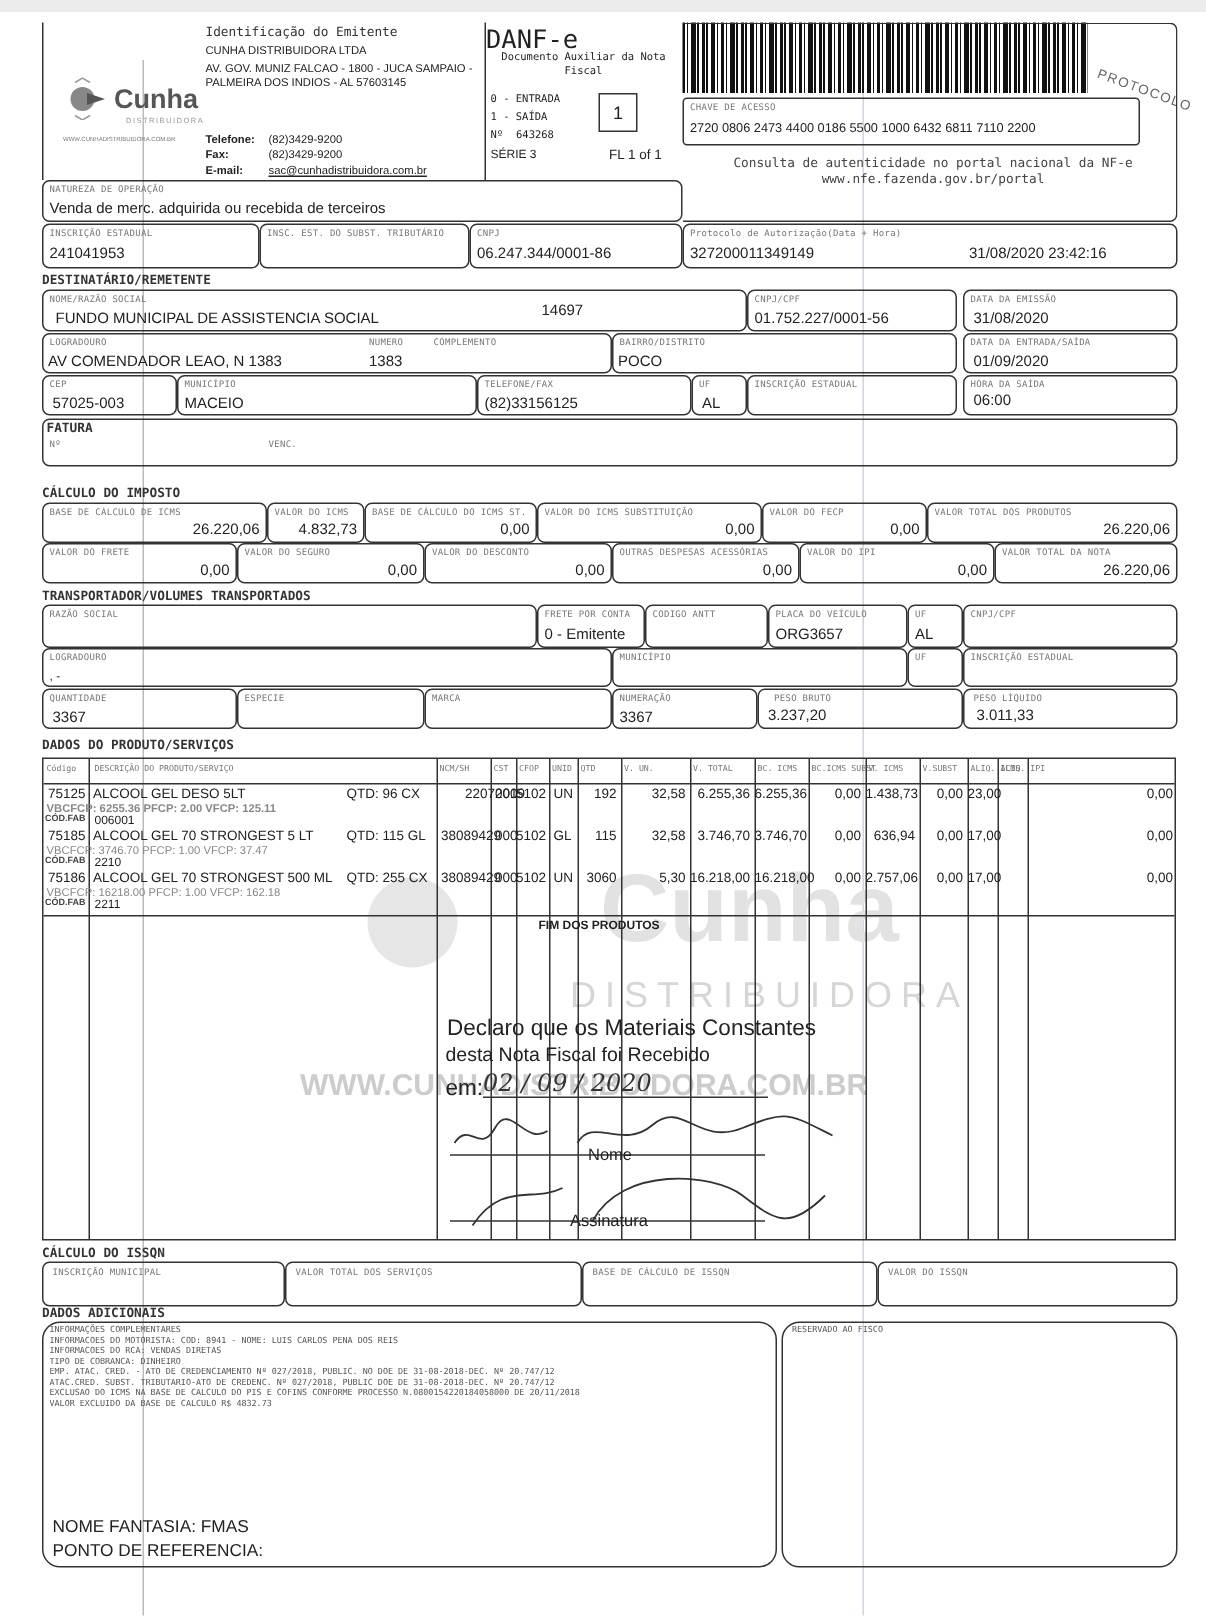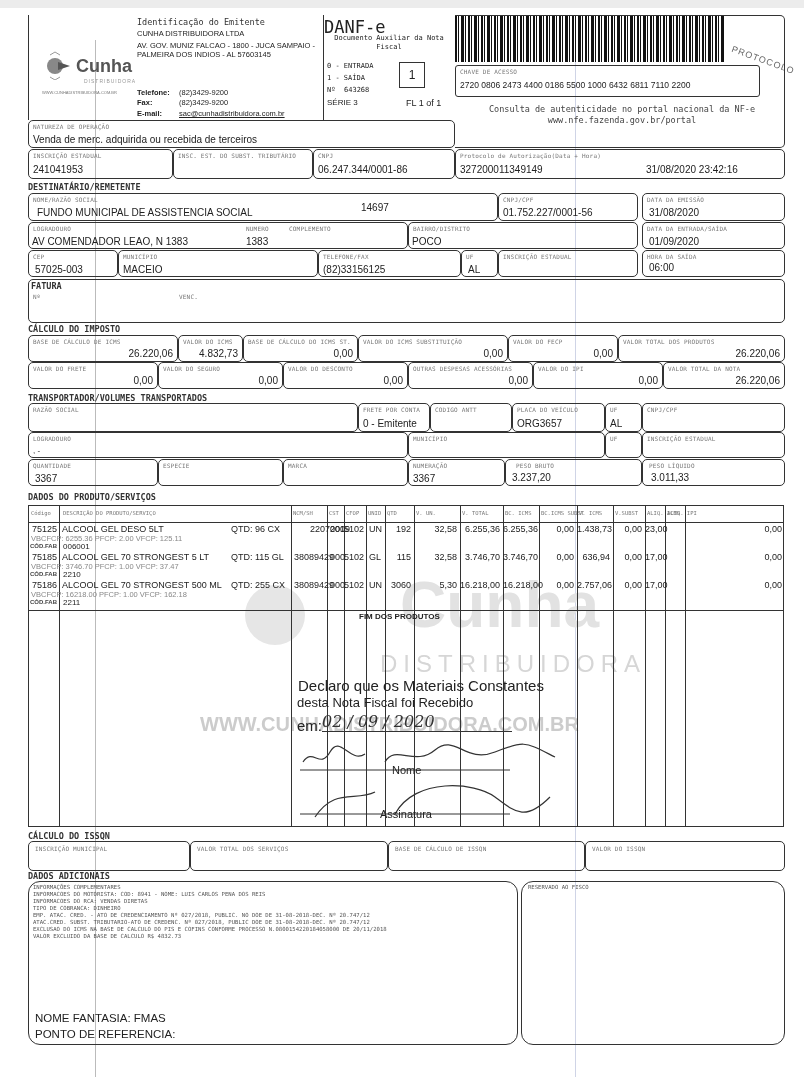--- a/index.html
+++ b/index.html
@@ -146,21 +146,21 @@
   <span class="val" style="left:6px;top:13px;">AL</span>
 </div>
 <div class="box" style="left:498px;top:250px;width:140px;height:27px;">
   <span class="lbl" style="left:4px;top:2px;">INSCRIÇÃO ESTADUAL</span>
 </div>
 <div class="box" style="left:642px;top:250px;width:143px;height:27px;">
   <span class="lbl" style="left:4px;top:2px;">HORA DA SAÍDA</span>
   <span class="val" style="left:6px;top:11px;">06:00</span>
 </div>
 
-<div class="box" style="left:28px;top:279px;width:757px;height:44px;text-align:center;">
+<div class="box" style="left:28px;top:279px;width:757px;height:32px;text-align:center;">
   <span class="sec" style="left:2px;top:1px;">FATURA</span>
   <span class="lbl" style="left:4px;top:13px;">Nº</span>
   <span class="lbl" style="left:150px;top:13px;">VENC.</span>
 </div>
 
 <div class="sec" style="left:28px;top:324px;">CÁLCULO DO IMPOSTO</div>
 <div id="imposto-row1">
     <div class="box" style="left:28px;top:335px;width:150px;height:27px;">
       <span class="lbl" style="left:4px;top:2px;">BASE DE CÁLCULO DE ICMS</span>
       <span class="val r" style="right:4px;top:12px;">26.220,06</span>
@@ -328,21 +328,21 @@
         <span class="pcell" style="left:356px;width:26px;text-align:right;top:0;">192</span>
         <span class="pcell" style="left:385px;width:43px;text-align:right;top:0;">32,58</span>
         <span class="pcell" style="left:431px;width:40px;text-align:right;top:0;">6.255,36</span>
         <span class="pcell" style="left:474px;width:33px;text-align:right;top:0;">6.255,36</span>
         <span class="pcell" style="left:510px;width:35px;text-align:right;top:0;">0,00</span>
         <span class="pcell" style="left:548px;width:33px;text-align:right;top:0;">1.438,73</span>
         <span class="pcell" style="left:584px;width:29px;text-align:right;top:0;">0,00</span>
         <span class="pcell" style="left:616px;width:17px;text-align:right;top:0;">23,00</span>
         <span class="pcell" style="left:636px;width:117px;text-align:right;top:0;">0,00</span>
         <span class="pcell" style="left:202px;top:0;">QTD: 96  CX</span>
-        <span class="psub" style="left:2px;top:10px;">VBCFCP: 6255.36 PFCP: 2.00 VFCP: 125.11</span>
+        <span class="psub" style="left:2px;top:10px;font-weight:bold;">VBCFCP: 6255.36 PFCP: 2.00 VFCP: 125.11</span>
         <span class="psub" style="left:1px;top:19px;font-size:6px;color:#444;font-weight:bold;">CÓD.FAB</span>
         <span class="pcell" style="left:34px;top:18px;font-size:8px;">006001</span>
       </div>
       <div style="position:absolute;left:0;top:46px;width:100%;height:28px;">
         <span class="pcell" style="left:3px;top:0;">75185</span>
         <span class="pcell" style="left:33px;top:0;">ALCOOL GEL 70 STRONGEST 5 LT</span>
         <span class="pcell" style="left:265px;top:0;">38089429</span>
         <span class="pcell" style="left:301px;top:0;">000</span>
         <span class="pcell" style="left:315px;width:19px;text-align:right;top:0;">5102</span>
         <span class="pcell" style="left:340px;top:0;">GL</span>

